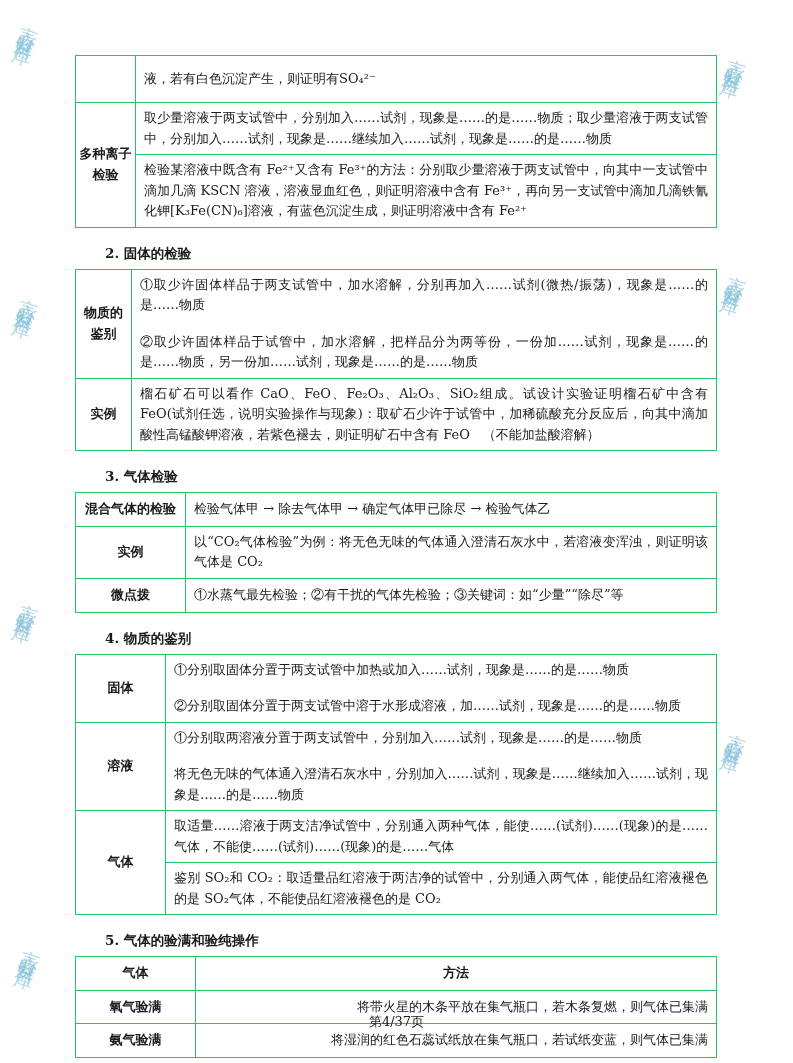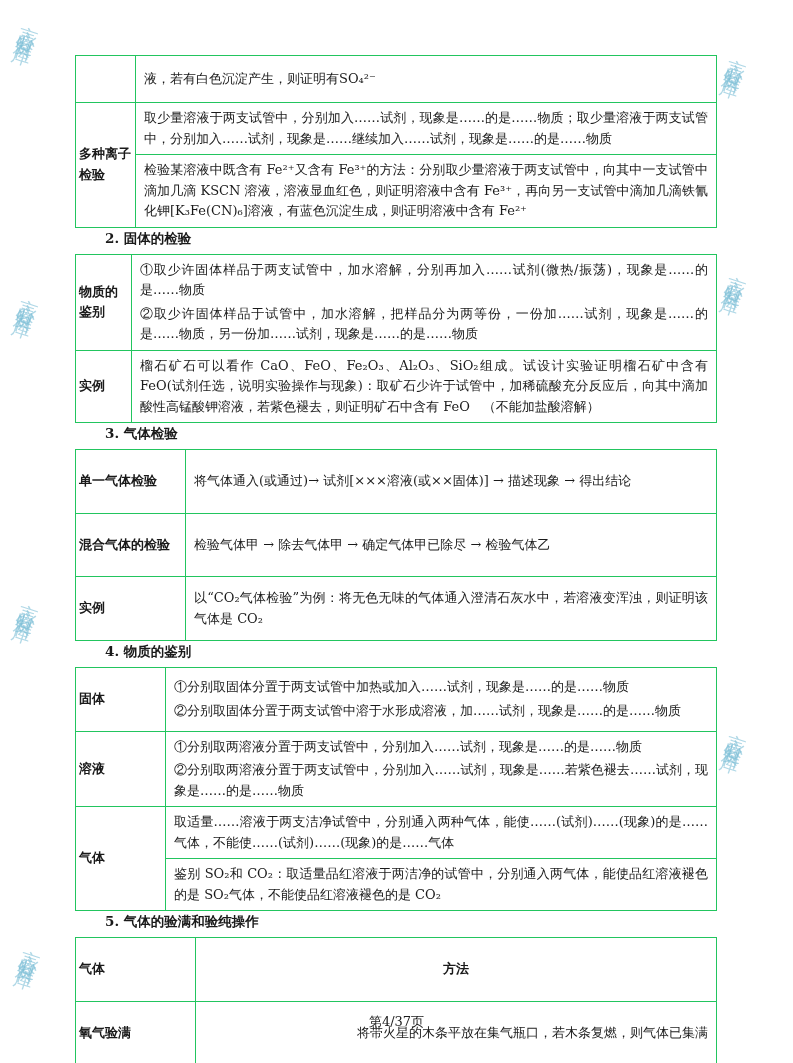--- a/index.html
+++ b/index.html
@@ -16,28 +16,28 @@
   .content { position: absolute; left: 75px; top: 55px; width: 642px; }
   table.tbl { width: 100%; border-collapse: collapse; table-layout: fixed; }
   .tbl td {
     border: 1px solid #22c55e;
     padding: 5px 8px;
     font-size: 13px;
     line-height: 1.58;
     vertical-align: middle;
   }
   .tbl td.hdr {
-    text-align: left;
+    text-align: center;
     font-weight: bold;
-    padding: 21px 3px;
+    padding: 6px 3px;
   }
   .para { text-align: justify; }
-  .para + .para { margin-top: 3px; }
+  .para + .para { margin-top: 16px; }
   .partial-cell { height: 36px; vertical-align: top; }
-  .sec-heading { font-size: 13.5px; font-weight: bold; margin: 2px 0 6px 30px; }
+  .sec-heading { font-size: 13.5px; font-weight: bold; margin: 17px 0 6px 30px; }
   .t5 td { padding: 4px 8px; }
   .t5 td.method { padding-left: 18px; text-align: right; }
   .t5 td.col-hdr { text-align: center; font-weight: bold; }
   .footer {
     position: absolute; left: 0; width: 100%; bottom: 32px;
     text-align: center; font-size: 13px;
   }
   .wm {
     position: absolute;
     writing-mode: vertical-rl;
@@ -124,35 +124,35 @@
 
     <div class="sec-heading">3. 气体检验</div>
 
     <table class="tbl t3">
       <colgroup>
           <col style="width:110px">
           <col>
         </colgroup>
       <tbody>
         <tr>
-          <td class="hdr">单一气体检验</td>
-          <td>
-            <div class="para">将气体通入(或通过)→ 试剂[×××溶液(或××固体)] → 描述现象 → 得出结论</div>
-          </td>
-        </tr>
-        <tr>
           <td class="hdr">混合气体的检验</td>
           <td>
             <div class="para">检验气体甲 → 除去气体甲 → 确定气体甲已除尽 → 检验气体乙</div>
           </td>
         </tr>
         <tr>
           <td class="hdr">实例</td>
           <td>
             <div class="para">以“CO₂气体检验”为例：将无色无味的气体通入澄清石灰水中，若溶液变浑浊，则证明该气体是 CO₂</div>
+          </td>
+        </tr>
+        <tr>
+          <td class="hdr">微点拨</td>
+          <td>
+            <div class="para">①水蒸气最先检验；②有干扰的气体先检验；③关键词：如“少量”“除尽”等</div>
           </td>
         </tr>
       </tbody>
     </table>
 
     <div class="sec-heading">4. 物质的鉴别</div>
 
     <table class="tbl t4">
       <colgroup>
           <col style="width:90px">
@@ -163,21 +163,21 @@
           <td class="hdr">固体</td>
           <td>
             <div class="para">①分别取固体分置于两支试管中加热或加入……试剂，现象是……的是……物质</div>
             <div class="para">②分别取固体分置于两支试管中溶于水形成溶液，加……试剂，现象是……的是……物质</div>
           </td>
         </tr>
         <tr>
           <td class="hdr">溶液</td>
           <td>
             <div class="para">①分别取两溶液分置于两支试管中，分别加入……试剂，现象是……的是……物质</div>
-            <div class="para">②分别取两溶液分置于两支试管中，分别加入……试剂，现象是……若紫色褪去……试剂，现象是……的是……物质</div>
+            <div class="para">将无色无味的气体通入澄清石灰水中，分别加入……试剂，现象是……继续加入……试剂，现象是……的是……物质</div>
           </td>
         </tr>
         <tr>
           <td class="hdr" rowspan="2">气体</td>
           <td>
             <div class="para">取适量……溶液于两支洁净试管中，分别通入两种气体，能使……(试剂)……(现象)的是……气体，不能使……(试剂)……(现象)的是……气体</div>
           </td>
         </tr>
         <tr>
           <td>

